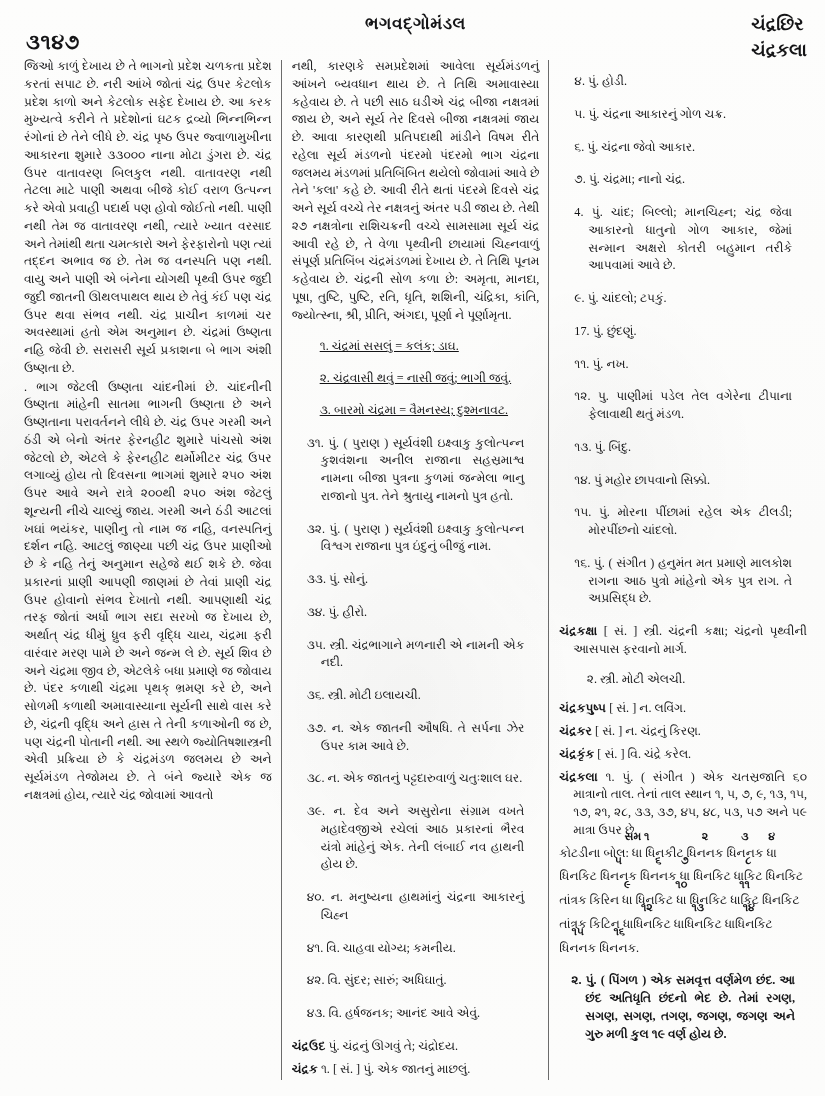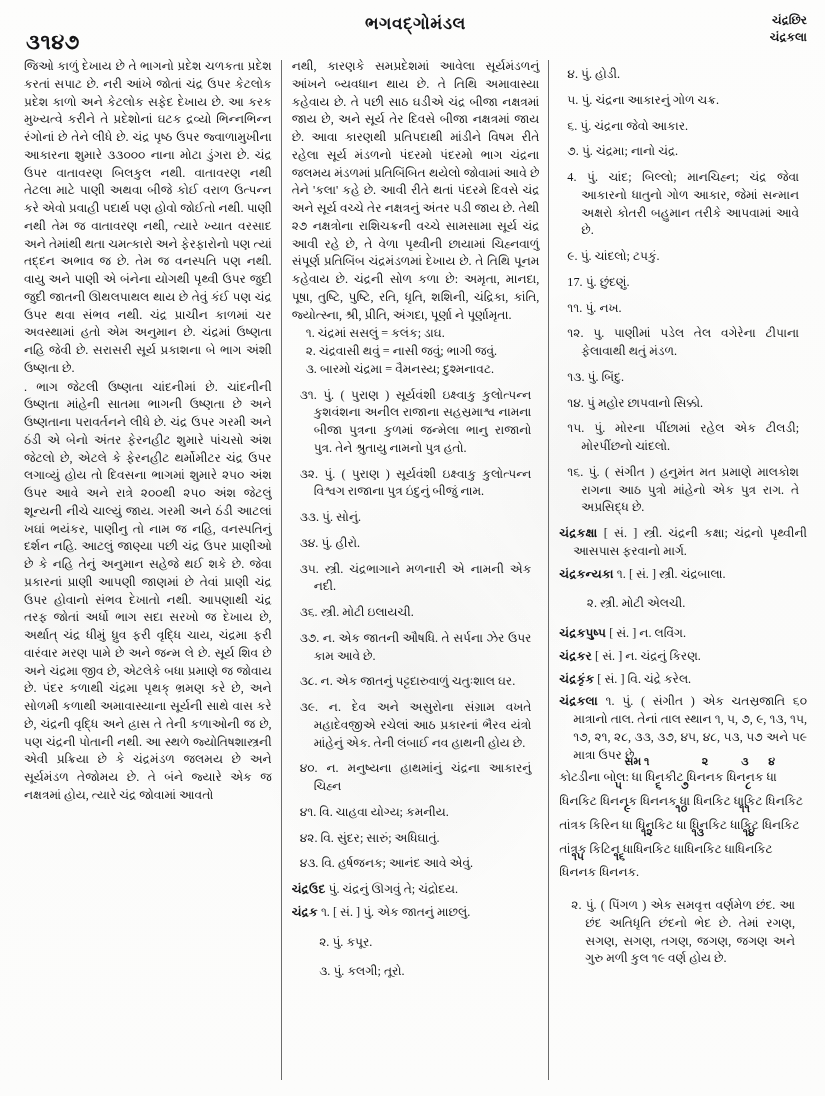--- a/index.html
+++ b/index.html
@@ -51,23 +51,23 @@
     top: 2px;
     text-align: center;
     font-weight: bold;
     font-size: 17px;
     letter-spacing: 0.5px;
   }
   .guidewords {
     position: absolute;
     right: 2px;
     top: 0;
-    text-align: right;
-    font-weight: bold;
-    font-size: 12px;
+    text-align: left;
+    font-weight: bold;
+    font-size: 18px;
     line-height: 1.42;
   }
   .guidewords div { white-space: nowrap; }
 
   
   .columns {
     position: absolute;
     top: 58px;
     left: 22px;
     right: 16px;
@@ -101,28 +101,30 @@
 
   
   .sense {
     margin: 12px;
     padding-left: 16px;
     text-indent: -0.5px;
   }
   .sense.hang {
     padding-left: 14px;
     text-indent: -14px;
+    font-weight: bold;
   }
   .idiom {
-    margin: 0;
+    margin: 14px;
     padding-left: 26px;
     text-indent: -12px;
+    text-decoration: underline;
   }
   .flush {
-    margin: 8px;
+    margin: 15px;
     padding-left: 14px;
     text-indent: -14px;
   }
 
   
   .entry {
     margin: 5px 0 1px 0;
     padding-left: 14px;
     text-indent: -14px;
   }
@@ -224,21 +226,20 @@
       <p class="flush">17. પું. છુંદણું.</p>
       <p class="flush">૧૧. પું. નખ.</p>
       <p class="flush">૧૨. પુ. પાણીમાં પડેલ તેલ વગેરેના ટીપાના ફેલાવાથી થતું મંડળ.</p>
       <p class="flush">૧૩. પું. બિંદુ.</p>
       <p class="flush">૧૪. પું મહોર છાપવાનો સિક્કો.</p>
       <p class="flush">૧૫. પું. મોરના પીંછામાં રહેલ એક ટીલડી; મોરપીંછનો ચાંદલો.</p>
       <p class="flush">૧૬. પું. ( સંગીત ) હનુમંત મત પ્રમાણે માલકોશ રાગના આઠ પુત્રો માંહેનો એક પુત્ર રાગ. તે અપ્રસિદ્ધ છે.</p>
 
       <p class="entry gap"><span class="hw">ચંદ્રકક્ષા</span><span> [ સં. ] સ્ત્રી. ચંદ્રની કક્ષા; ચંદ્રનો પૃથ્વીની આસપાસ ફરવાનો માર્ગ.</span></p>
 
-      <p class="entry"><span class="hw">ચંદ્રકન્યકા</span><span> ૧. [ સં. ] સ્ત્રી. ચંદ્રબાલા.</span></p>
       <p class="sense">૨. સ્ત્રી. મોટી એલચી.</p>
 
       <p class="entry"><span class="hw">ચંદ્રકપુષ્પ</span><span> [ સં. ] ન. લવિંગ.</span></p>
 
       <p class="entry"><span class="hw">ચંદ્રકર</span><span> [ સં. ] ન. ચંદ્રનું કિરણ.</span></p>
 
       <p class="entry"><span class="hw">ચંદ્રકૃંક</span><span> [ સં. ] વિ. ચંદ્રે કરેલ.</span></p>
 
       <p class="entry"><span class="hw">ચંદ્રકલા</span><span> ૧. પું. ( સંગીત ) એક ચતસ્રજાતિ ૬૦ માત્રાનો તાલ. તેનાં તાલ સ્થાન ૧, ૫, ૭, ૯, ૧૩, ૧૫, ૧૭, ૨૧, ૨૮, ૩૩, ૩૭, ૪૫, ૪૮, ૫૩, ૫૭ અને ૫૯ માત્રા ઉપર છે.</span></p>
 

